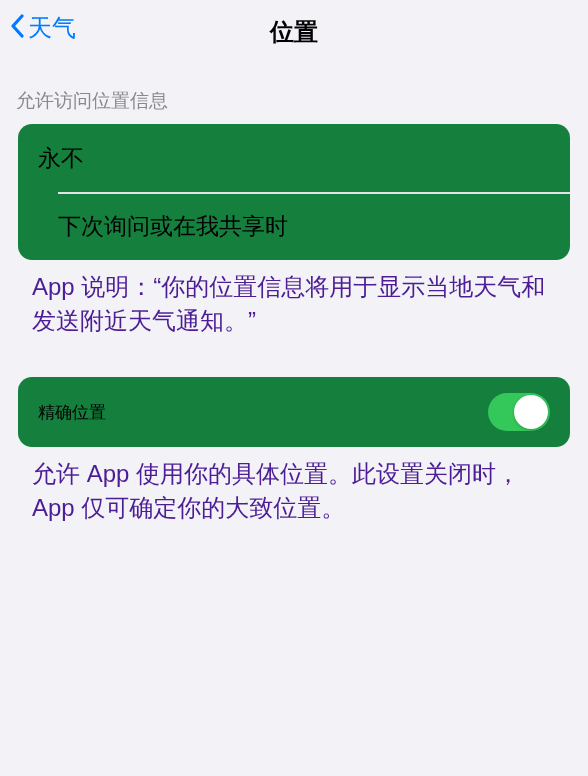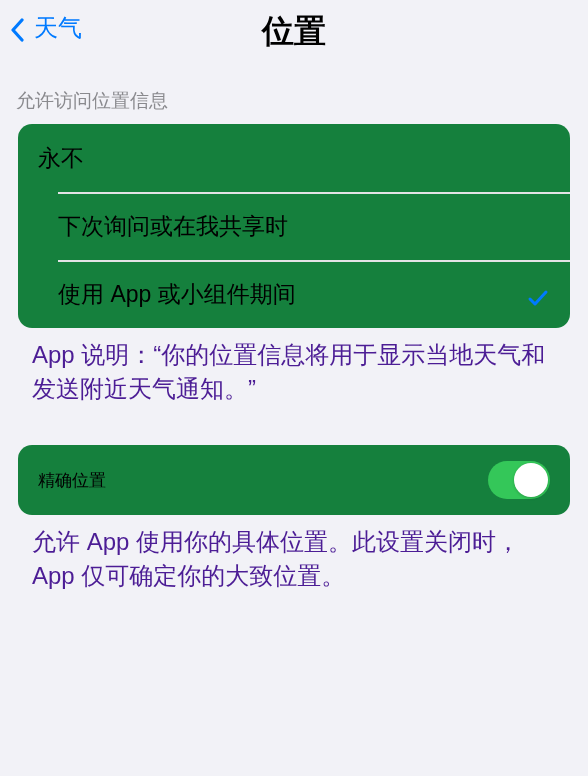--- a/index.html
+++ b/index.html
@@ -17,38 +17,38 @@
     }
     .nav-bar {
       height: 56px;
       display: flex;
       align-items: center;
       position: relative;
       padding: 0 8px;
     }
     .back-button {
       display: flex;
-      align-items: flex-end;
+      align-items: flex-start;
       color: #007aff;
       font-size: 24px;
       cursor: pointer;
-      gap: 8px;
+      gap: 2px;
     }
     .back-chevron {
       width: 18px;
       height: 28px;
       display: flex;
       align-items: center;
       justify-content: center;
     }
     .nav-title {
       position: absolute;
       left: 50%;
       transform: translateX(-50%);
-      font-size: 32px;
+      font-size: 24px;
       font-weight: 600;
       color: #000;
       margin-top: 8px;
     }
     .section-header {
       padding: 32px 32px 10px 16px;
       font-size: 19px;
       color: #8a8a8e;
     }
     .list-group {
@@ -158,28 +158,20 @@
 <div class="section-header">允许访问位置信息</div>
 
 <div class="list-group">
   <div class="group-inner" id="options-container">
       <div class="list-item">
         <span>永不</span>
       </div>
       <div class="list-item">
         <span>下次询问或在我共享时</span>
       </div>
-      <div class="list-item">
-        <span>使用 App 或小组件期间</span>
-        <span class="checkmark">
-          <svg width="22" height="22" viewBox="0 0 22 22" fill="none">
-            <path d="M3 12 L8 17 L19 5" stroke="#007aff" stroke-width="3" stroke-linecap="round" stroke-linejoin="round"></path>
-          </svg>
-        </span>
-      </div>
     </div>
 </div>
 
 <div class="section-footer">App 说明：“你的位置信息将用于显示当地天气和发送附近天气通知。”</div>
 
 <div class="spacer"></div>
 
 <div class="list-group">
   <div class="toggle-row">
     <span>精确位置</span>

